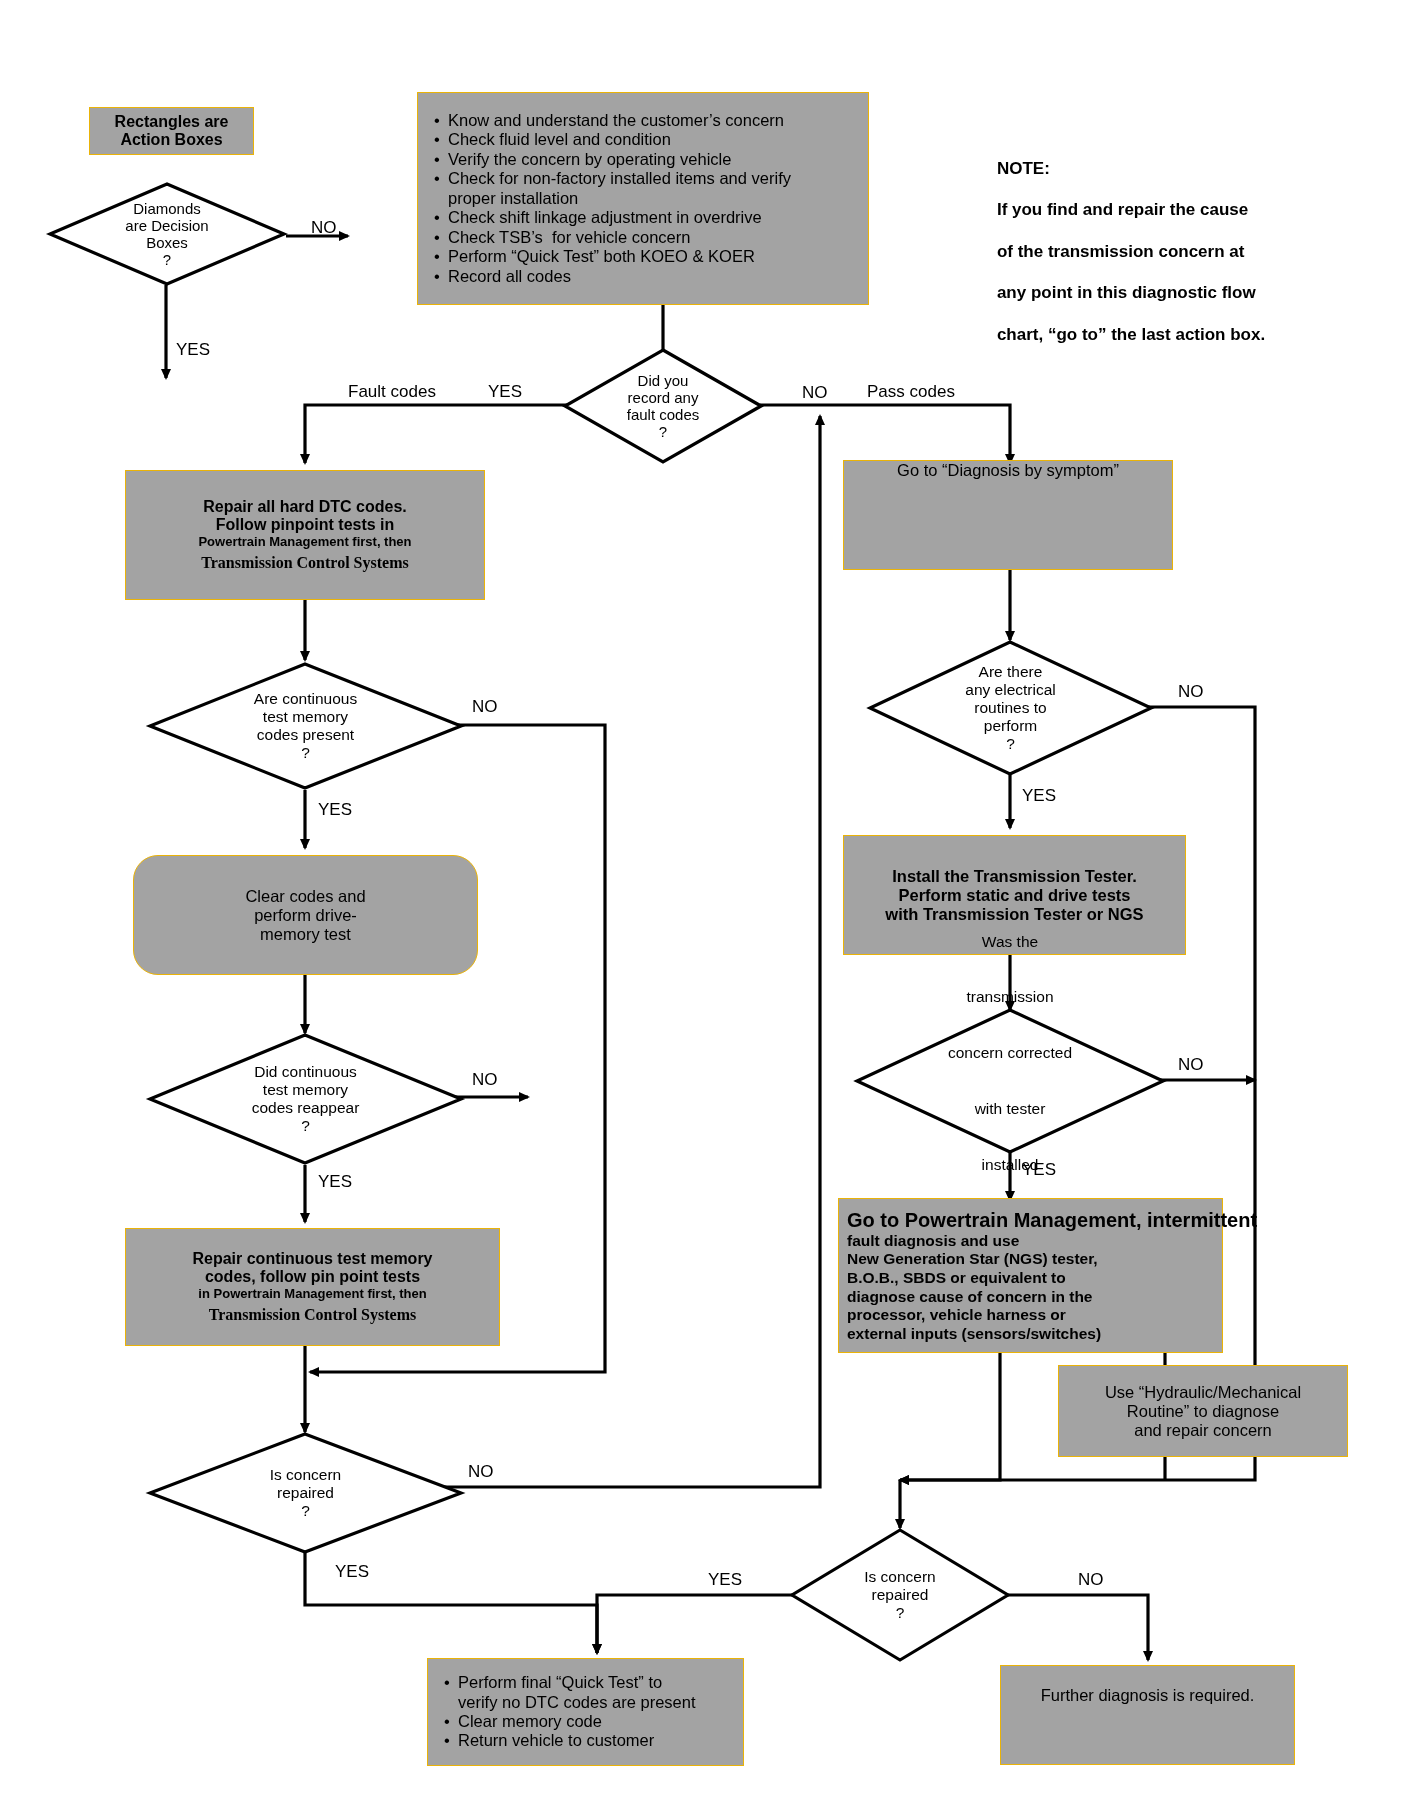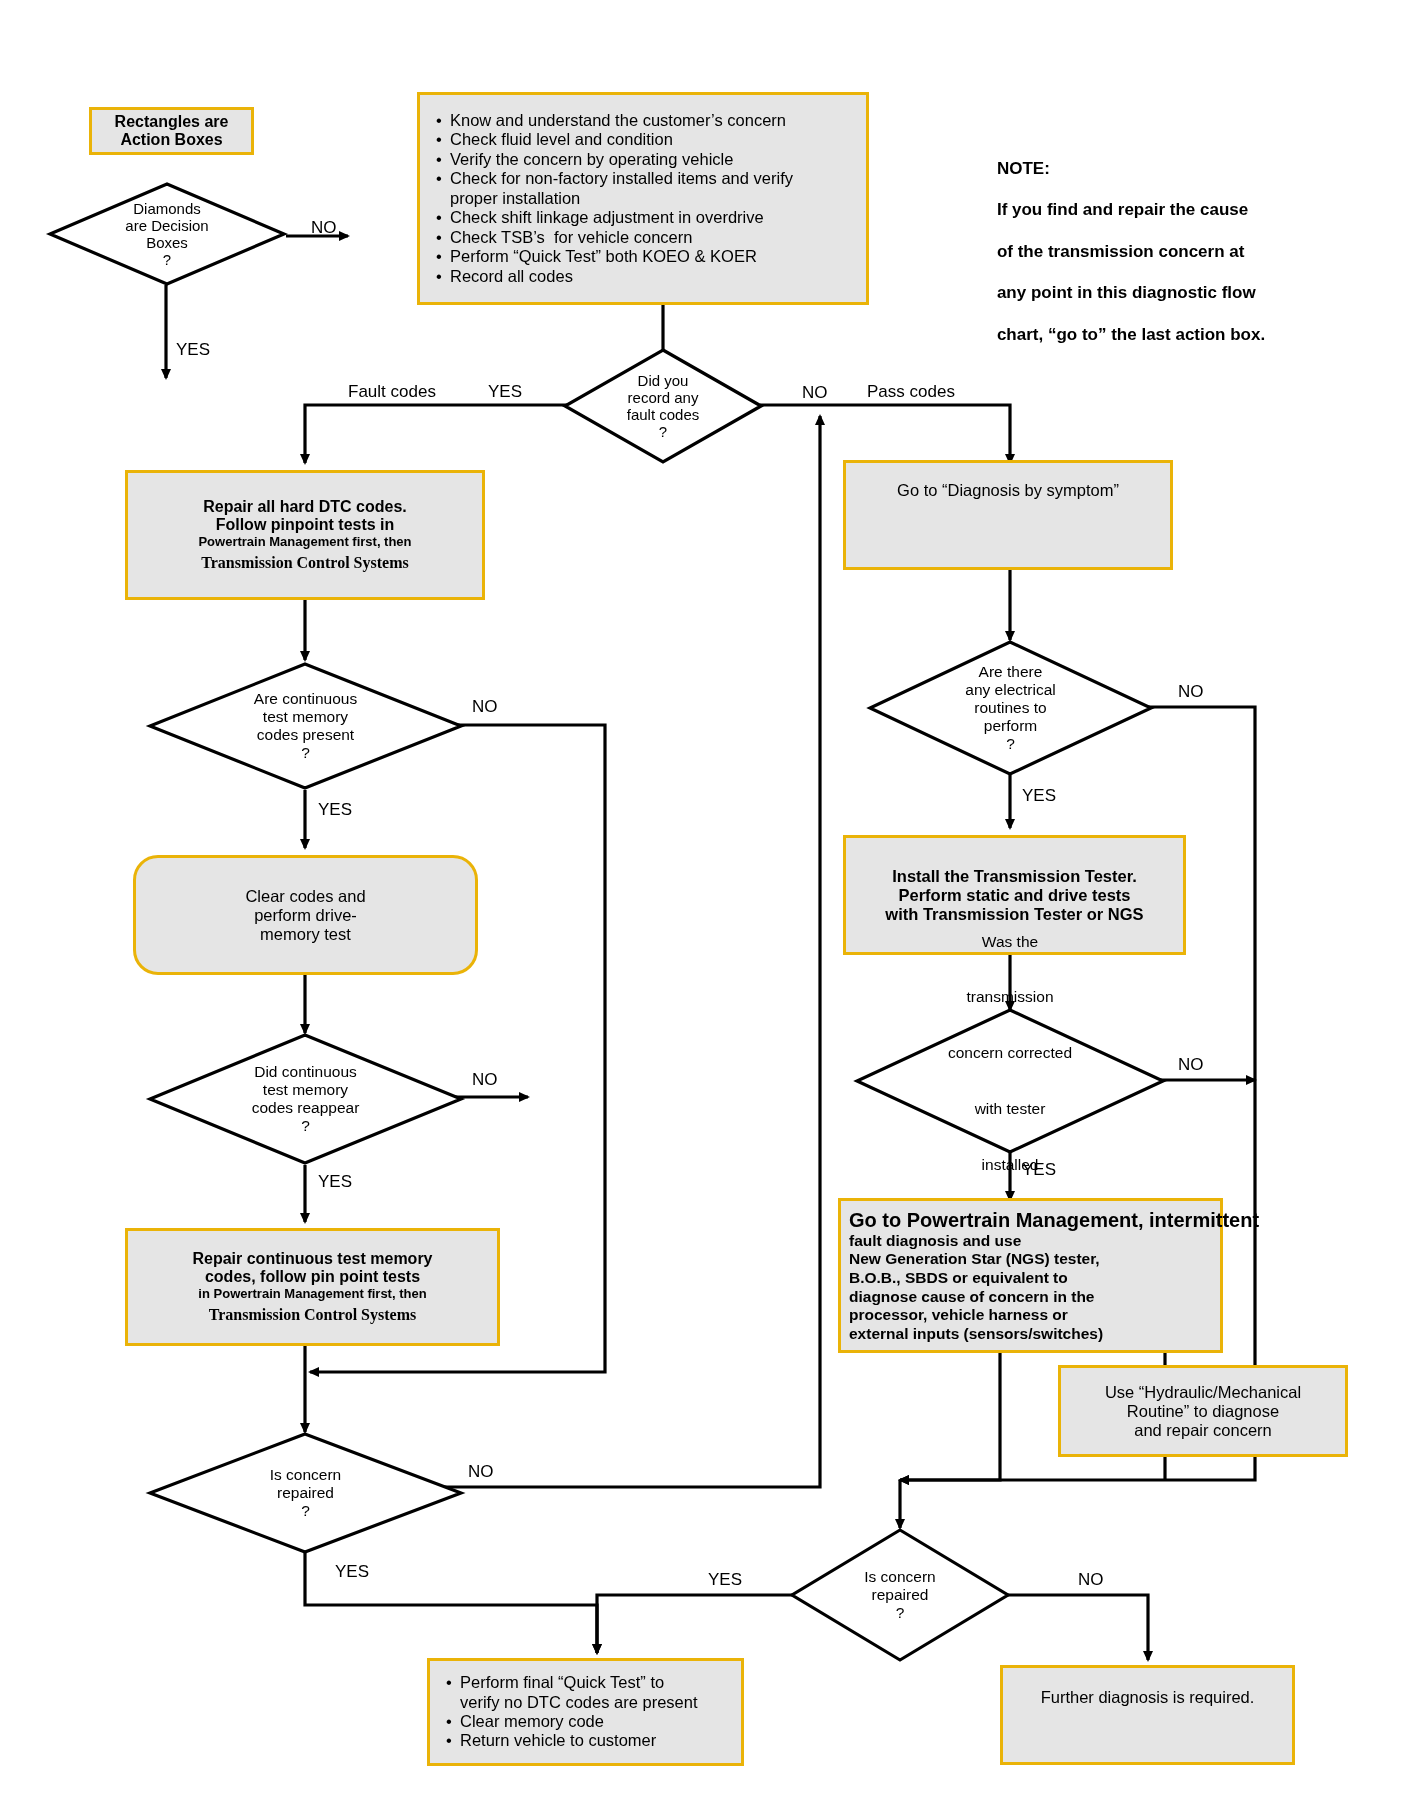--- a/index.html
+++ b/index.html
@@ -19,22 +19,22 @@
     position: absolute;
     left: 0; top: 0;
     width: 1408px;
     height: 1800px;
   }
   .node {
     position: absolute;
     box-sizing: border-box;
   }
   .rect {
-    border: 3px solid #eab308;
-    background: #e5e5e5;
+    border: 1px solid #eab308;
+    background: #a3a3a3;
     display: flex;
     flex-direction: column;
     justify-content: center;
   }
   .rect .line {
     display: block;
     white-space: pre;
   }
   .txt-center { text-align: center; }
   .txt-left { text-align: left; }
@@ -275,21 +275,21 @@
     </svg>
     <div class="diamond-label" style="font-size:15.5px;">
       <span>Is concern</span>
       <span>repaired</span>
       <span>?</span>
     </div>
   </div>
   <div class="edge-label" style="left:468px; top:1462px; font-size:17px;">NO</div>
   <div class="edge-label" style="left:335px; top:1562px; font-size:17px;">YES</div>
 
-  <div class="node rect txt-center" style="left:843px; top:460px; width:330px; height:110px; font-size:16.5px; justify-content:flex-start; padding-top:18px;">
+  <div class="node rect txt-center" style="left:843px; top:460px; width:330px; height:110px; font-size:16.5px; justify-content:flex-start; padding-top:0;">
     <span class="line">Go to “Diagnosis by symptom”</span>
   </div>
 
   <div class="diamond-wrap" style="left:868px; top:640px; width:285px; height:136px;">
     <svg width="285" height="136" viewBox="0 0 285 136">
       <polygon points="142,2 283,68 142,134 2,68" fill="#fff" stroke="#000" stroke-width="3.2"></polygon>
     </svg>
     <div class="diamond-label" style="font-size:15.5px;">
       <span>Are there</span>
       <span>any electrical</span>

